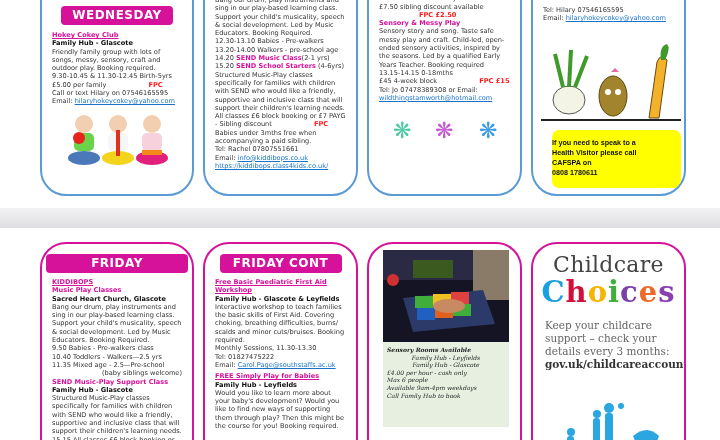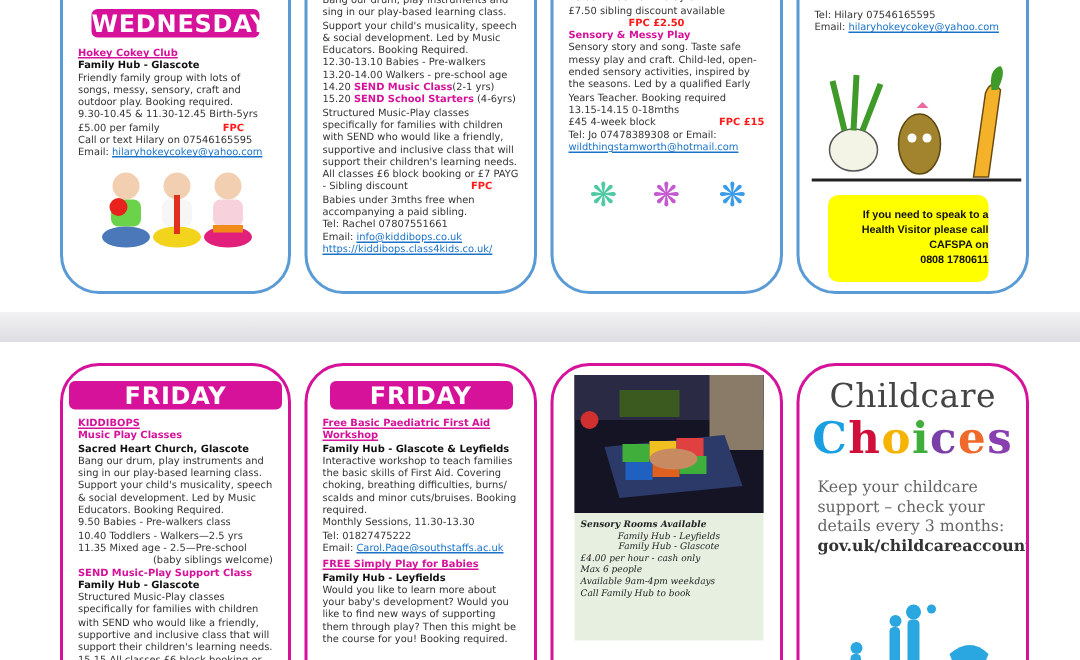--- a/index.html
+++ b/index.html
@@ -17,22 +17,22 @@
   .c2 { left:203px; width:155px; }
   .c3 { left:367px; width:155px; }
   .c4 { left:531px; width:155px; }
   .txt { font-size:6.6px; line-height:8.3px; color:#333; padding:0 10px; }
   .txt .b { font-weight:bold; color:#111; }
   .txt .m { font-weight:bold; color:#d6119a; }
   .txt .u { text-decoration:underline; }
   .txt .r { font-weight:bold; color:#ff1a1a;padding-left:40px; }
   .txt .l { color:#1a73c9; text-decoration:underline; }
   .txt .c { text-align:right; display:block; }
-  .hdr { margin:0 auto; background:#d6119a; color:#fff; font-weight:bold; text-align:center; border-radius:4px; font-size:16px; letter-spacing:0.5px; height:19px; line-height:19px; }
-  .yellow { position:absolute; left:19px; top:158px; width:107px; height:58px; background:#ffff00; border-radius:7px; font-family:"Liberation Sans", sans-serif; font-weight:bold; font-size:7.2px; line-height:10px; text-align:right; color:#111; box-sizing:border-box; padding-top:8px; }
+  .hdr { margin:0 auto; background:#d6119a; color:#fff; font-weight:bold; text-align:center; border-radius:4px; font-size:12px; letter-spacing:0.5px; height:19px; line-height:19px; }
+  .yellow { position:absolute; left:19px; top:158px; width:129px; height:58px; background:#ffff00; border-radius:7px; font-family:"Liberation Sans", sans-serif; font-weight:bold; font-size:7.2px; line-height:10px; text-align:left; color:#111; box-sizing:border-box; padding-top:8px; }
   .flower { position:absolute; top:148px; font-size:22px; line-height:22px; }
   .babies { position:absolute; left:20px; top:138px; width:112px; height:62px; }
   .veg { position:absolute; left:8px; top:70px; width:140px; height:80px; }
   .sensory-photo { position:absolute; left:14px; top:6px; width:126px; height:92px; background:#1a1a2a; overflow:hidden; }
   .sensory-caption { position:absolute; left:14px; top:98px; width:126px; height:85px; background:#e6efe0; font-family:"DejaVu Serif", serif; font-style:italic; font-size:6px; line-height:7.6px; color:#222; box-sizing:border-box; padding:4px 4px; }
   .cc-title { font-family:"DejaVu Serif", serif; font-size:22px; color:#444; text-align:center; margin-top:8px; letter-spacing:0.3px; }
   .cc-choices { font-family:"DejaVu Serif", serif; font-weight:bold; font-size:29px; text-align:center; margin-top:-2px; letter-spacing:1px; }
   .cc-body { font-family:"DejaVu Serif", serif; font-size:10.5px; line-height:13px; color:#666; padding:0 12px; margin-top:10px; }
   .cc-body .bold { color:#333; font-weight:bold; }
 </style>

